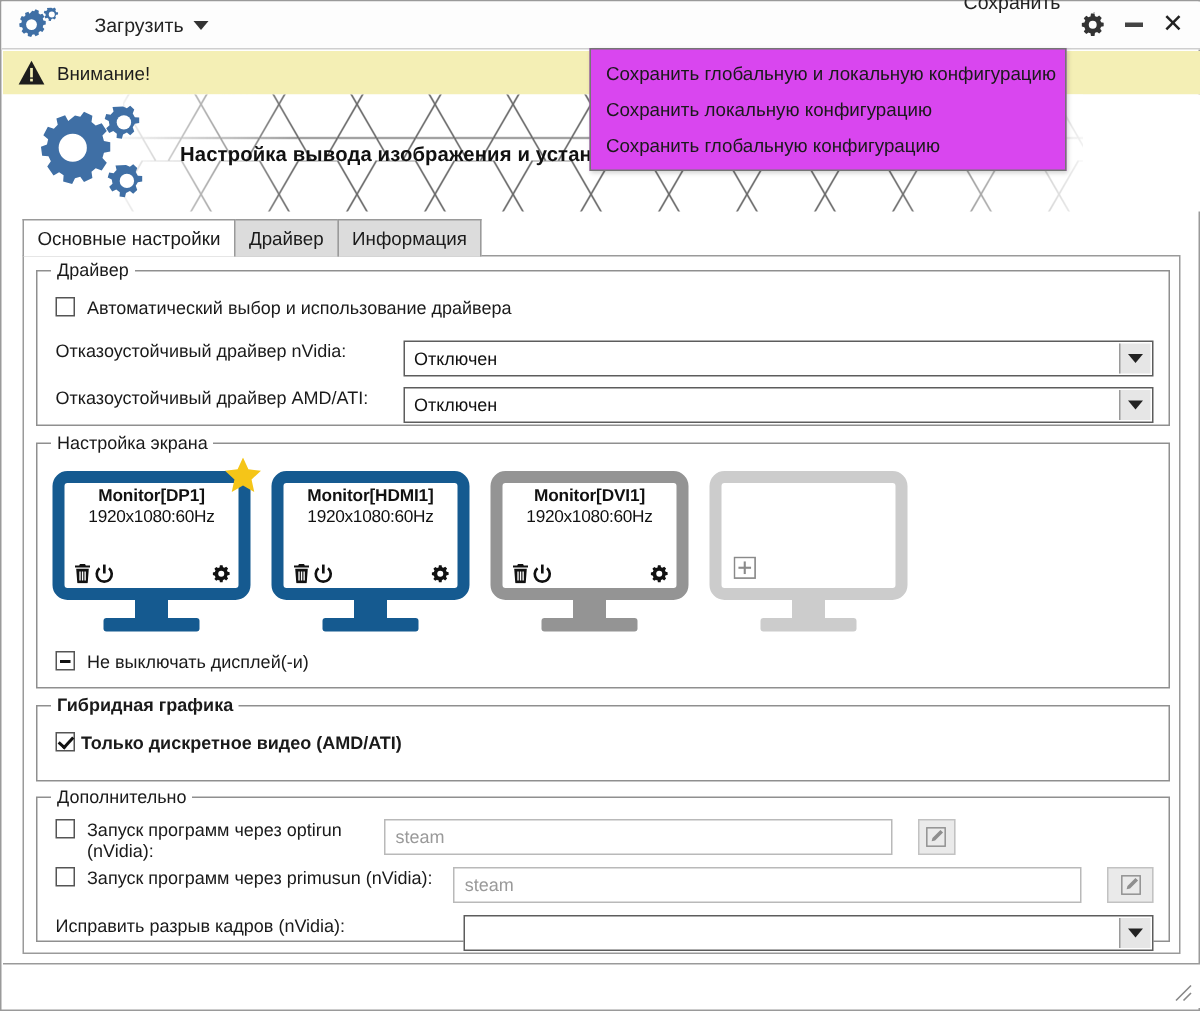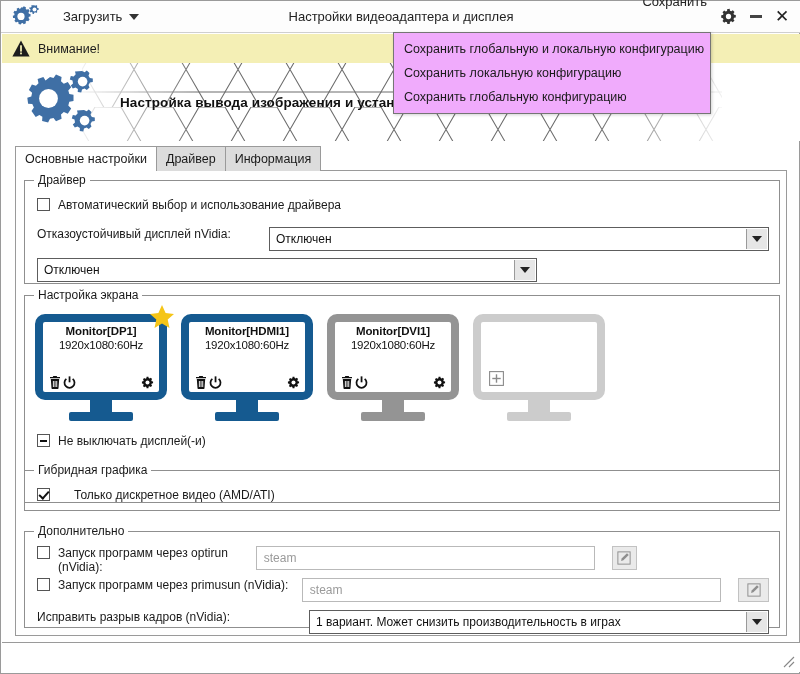--- a/index.html
+++ b/index.html
@@ -132,21 +132,21 @@
     position:absolute;left:4px;right:4px;bottom:2px;display:flex;align-items:center;
   }
   .mi{width:15px;height:15px;display:flex;align-items:center;justify-content:center;}
   .mi.right{margin-left:auto;}
   .star{position:absolute;right:-8px;top:-9px;width:26px;height:25px;}
   .plus-ico{position:absolute;left:8px;bottom:6px;width:15px;height:15px;}
 
   
   .menu{
     position:absolute;left:392px;top:31px;width:316px;
-    background:#f0abfc;border:1px solid #757575;box-shadow:1px 1px 3px rgba(0,0,0,.18);
+    background:#d946ef;border:1px solid #757575;box-shadow:1px 1px 3px rgba(0,0,0,.18);
     z-index:50;padding:4px 0;
   }
   .menu-item{
     padding:5px 10px;font-size:12.5px;color:#1a1a1a;white-space:nowrap;cursor:default;
   }
 
   
   .statusbar{
     position:absolute;left:1px;bottom:1px;width:798px;height:30px;
     border-top:1px solid #9a9a9a;background:#fff;box-sizing:border-box;
@@ -171,21 +171,20 @@
           <circle cx="25.5" cy="5.6" r="2" fill="#ffffff"></circle>
         </g>
       </svg>
     </div>
 
     <div class="load-btn">
       <span>Загрузить</span>
       <span class="caret"></span>
     </div>
 
-    <div class="title-center">Настройки видеоадаптера и дисплея</div>
 
     <div class="tb-right">
       <div class="save-btn">
         <span>Сохранить</span>
         <span class="caret"></span>
       </div>
       <div class="gear-btn">
         <svg width="17" height="17" viewBox="0 0 20 20">
           <path fill="#333" d="M10 0l1.4.35.5-1.0 0 0z"></path>
           <path fill="#333" d="M8.6 1.2h2.8l.35 2.05a6.6 6.6 0 011.6.67l1.7-1.2 2 2-1.2 1.7c.3.5.52 1.03.67 1.6l2.05.35v2.8l-2.05.35a6.6 6.6 0 01-.67 1.6l1.2 1.7-2 2-1.7-1.2c-.5.3-1.03.52-1.6.67L11.4 18.8H8.6l-.35-2.05a6.6 6.6 0 01-1.6-.67l-1.7 1.2-2-2 1.2-1.7a6.6 6.6 0 01-.67-1.6L1.43 11.4V8.6l2.05-.35c.15-.57.37-1.1.67-1.6l-1.2-1.7 2-2 1.7 1.2c.5-.3 1.03-.52 1.6-.67z"></path>
@@ -270,40 +269,41 @@
 
     <div class="group" style="left:8px;top:9px;width:756px;height:104px;">
       <div class="group-title">Драйвер</div>
 
       <div class="row" style="position:absolute;left:12px;top:17px;gap:8px;">
         <span class="cb"></span>
         <span class="lbl">Автоматический выбор и использование драйвера</span>
       </div>
 
       <div class="row" style="position:absolute;left:12px;top:46px;width:732px;">
-        <span class="lbl" style="width:232px;">Отказоустойчивый дисплей nVidia:</span>
+        <span class="lbl" style="width:232px;">Отказоустойчивый драйвер nVidia:</span>
         <div class="combo" style="width:500px;">
           <span class="val">Отключен</span>
           <span class="arrowbox">
               <i class="arrow-dn"></i>
             </span>
         </div>
       </div>
 
       <div class="row" style="position:absolute;left:12px;top:77px;width:732px;">
+        <span class="lbl" style="width:232px;">Отказоустойчивый драйвер AMD/ATI:</span>
         <div class="combo" style="width:500px;">
           <span class="val">Отключен</span>
           <span class="arrowbox">
               <i class="arrow-dn"></i>
             </span>
         </div>
       </div>
     </div>
 
-    <div class="group" style="left:8px;top:124px;width:756px;height:208px;">
+    <div class="group" style="left:8px;top:124px;width:756px;height:164px;">
       <div class="group-title">Настройка экрана</div>
 
       <div class="monitors">
 
         <div class="mon">
           <div class="mon-screen">
             <div class="mon-name">Monitor[DP1]</div>
             <div class="mon-res">1920x1080:60Hz</div>
             <div class="mon-icons">
               <span class="mi">
@@ -413,23 +413,23 @@
           <div class="mon-base"></div>
         </div>
       </div>
 
       <div class="row" style="position:absolute;left:12px;top:138px;gap:8px;">
         <span class="cb indet"></span>
         <span class="lbl">Не выключать дисплей(-и)</span>
       </div>
     </div>
 
-    <div class="group" style="left:8px;top:299px;width:756px;height:41px;">
+    <div class="group" style="left:8px;top:299px;width:756px;height:51px;font-weight:bold;">
       <div class="group-title">Гибридная графика</div>
-      <div class="row" style="position:absolute;left:12px;top:17px;gap:24px;">
+      <div class="row" style="position:absolute;left:12px;top:17px;gap:4px;">
         <span class="cb checked"></span>
         <span class="lbl">Только дискретное видео (AMD/ATI)</span>
       </div>
     </div>
 
     <div class="group" style="left:8px;top:360px;width:756px;height:97px;">
       <div class="group-title">Дополнительно</div>
 
       <div class="row" style="position:absolute;left:12px;top:14px;width:600px;gap:8px;">
         <span class="cb"></span>
@@ -455,21 +455,20 @@
           <svg width="14" height="14" viewBox="0 0 16 16">
               <rect x="1" y="1" width="14" height="14" fill="none" stroke="#8e8e8e" stroke-width="1.1"></rect>
               <path fill="#8e8e8e" d="M11.4 2.6l2 2-6.1 6.1-2.6.6.6-2.6z"></path>
             </svg>
         </div>
       </div>
 
       <div class="row" style="position:absolute;left:12px;top:78px;width:732px;">
         <span class="lbl" style="width:272px;">Исправить разрыв кадров (nVidia):</span>
         <div class="combo" style="width:460px;">
-          <span class="val">1 вариант. Может снизить производительность в играх</span>
           <span class="arrowbox">
               <i class="arrow-dn"></i>
             </span>
         </div>
       </div>
     </div>
 
   </div>
 
   <div class="statusbar">

